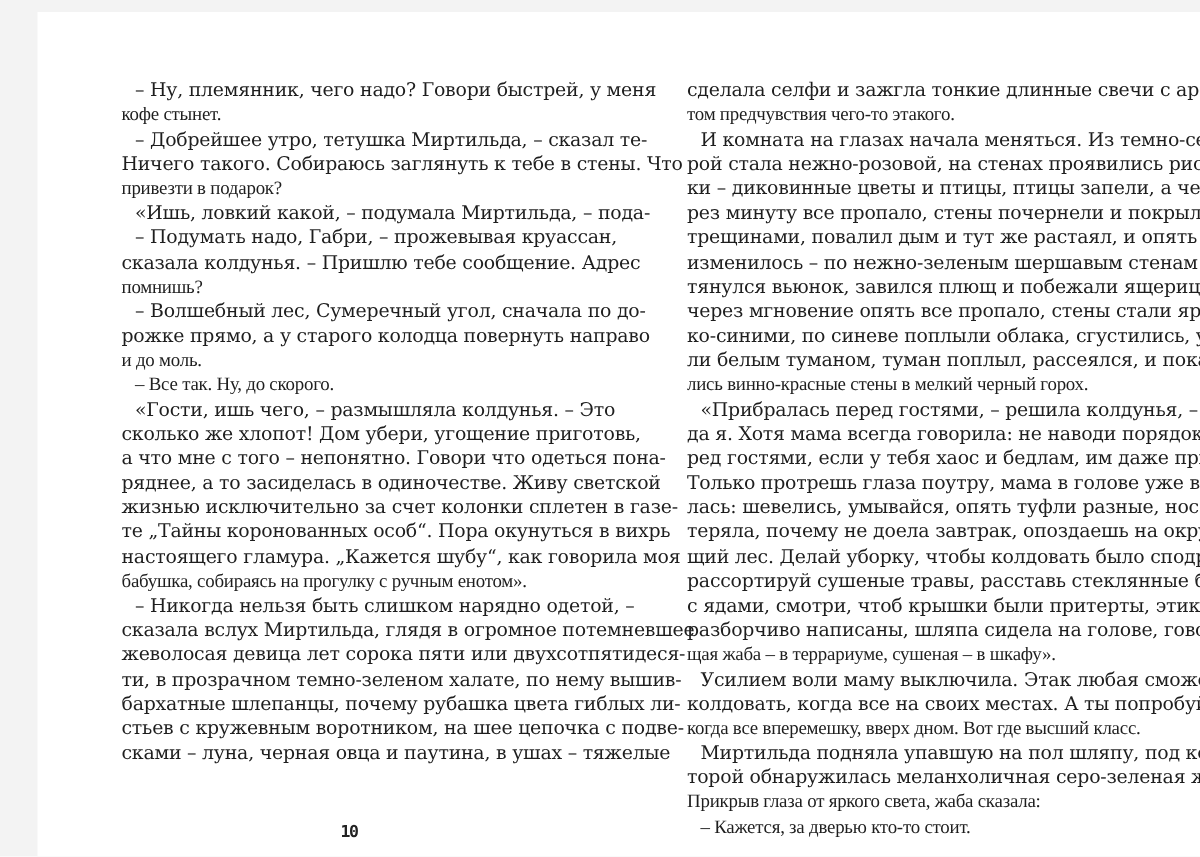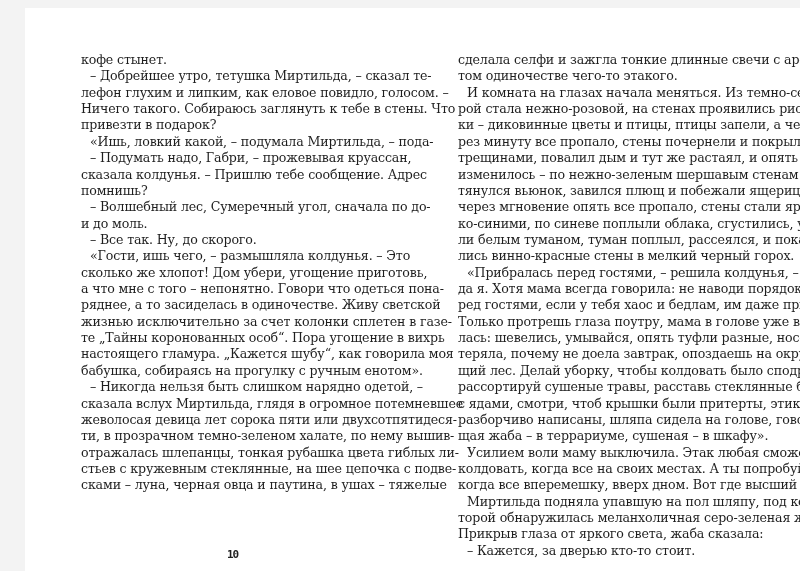--- a/index.html
+++ b/index.html
@@ -20,67 +20,68 @@
   .col-left { left: 81px; width: 322px; }
   .col-right { left: 458px; width: 312px; }
   .line {
     height: 16.36px; line-height: 16.36px;
     font-size: 12.6px;
     white-space: nowrap;
     text-align: justify;
     text-align-last: justify;
     letter-spacing: -0.15px;
   }
-  .line.last { text-align-last: left; }
+  .line.last { text-align-last: left; font-family: Liberation Serif, serif; }
   .line.indent { padding-left: 9px; }
   .page-number {
     position: absolute; left: 227px; top: 548px;
     font-family: "DejaVu Sans Mono", "Liberation Mono", monospace;
     font-size: 11px; font-weight: bold; color: #222;
     letter-spacing: -1px;
     text-align: center;
   }
 </style>
 </head>
 <body>
 
 <div class="spread"></div>
 
 <div class="column col-left" id="col-left">
+    <div class="line indent">– Ну, племянник, чего надо? Говори быстрей, у меня</div>
     <div class="line last">кофе стынет.</div>
     <div class="line indent">– Добрейшее утро, тетушка Миртильда, – сказал те-</div>
-    <div class="line">лефон глухим и липким, как еловое повидло, голосом. –</div>
     <div class="line">Ничего такого. Собираюсь заглянуть к тебе в стены. Что</div>
     <div class="line last">привезти в подарок?</div>
     <div class="line indent">«Ишь, ловкий какой, – подумала Миртильда, – пода-</div>
     <div class="line indent">– Подумать надо, Габри, – прожевывая круассан,</div>
     <div class="line">сказала колдунья. – Пришлю тебе сообщение. Адрес</div>
     <div class="line last">помнишь?</div>
     <div class="line indent">– Волшебный лес, Сумеречный угол, сначала по до-</div>
+    <div class="line">рожке прямо, а у старого колодца повернуть направо</div>
     <div class="line last">и до моль.</div>
     <div class="line indent last">– Все так. Ну, до скорого.</div>
     <div class="line indent">«Гости, ишь чего, – размышляла колдунья. – Это</div>
     <div class="line">сколько же хлопот! Дом убери, угощение приготовь,</div>
     <div class="line">а что мне с того – непонятно. Говори что одеться пона-</div>
     <div class="line">ряднее, а то засиделась в одиночестве. Живу светской</div>
     <div class="line">жизнью исключительно за счет колонки сплетен в газе-</div>
-    <div class="line">те „Тайны коронованных особ“. Пора угощение в вихрь</div>
+    <div class="line">те „Тайны коронованных особ“. Пора окунуться в вихрь</div>
     <div class="line">настоящего гламура. „Кажется шубу“, как говорила моя</div>
     <div class="line last">бабушка, собираясь на прогулку с ручным енотом».</div>
     <div class="line indent">– Никогда нельзя быть слишком нарядно одетой, –</div>
     <div class="line">сказала вслух Миртильда, глядя в огромное потемневшее</div>
     <div class="line">жеволосая девица лет сорока пяти или двухсотпятидеся-</div>
     <div class="line">ти, в прозрачном темно-зеленом халате, по нему вышив-</div>
-    <div class="line">отражалась шлепанцы, тонкая рубашка цвета гиблых ли-</div>
-    <div class="line">стьев с кружевным стеклянные, на шее цепочка с подве-</div>
+    <div class="line">бархатные шлепанцы, почему рубашка цвета гиблых ли-</div>
+    <div class="line">стьев с кружевным воротником, на шее цепочка с подве-</div>
     <div class="line">сками – луна, черная овца и паутина, в ушах – тяжелые</div>
   </div>
 <div class="column col-right" id="col-right">
     <div class="line">сделала селфи и зажгла тонкие длинные свечи с арома-</div>
-    <div class="line last">том одиночестве чего-то этакого.</div>
+    <div class="line last">том предчувствия чего-то этакого.</div>
     <div class="line indent">И комната на глазах начала меняться. Из темно-се-</div>
     <div class="line">рой стала нежно-розовой, на стенах проявились рисун-</div>
     <div class="line">ки – диковинные цветы и птицы, птицы запели, а че-</div>
     <div class="line">рез минуту все пропало, стены почернели и покрылись</div>
     <div class="line">трещинами, повалил дым и тут же растаял, и опять все</div>
     <div class="line">изменилось – по нежно-зеленым шершавым стенам по-</div>
     <div class="line">тянулся вьюнок, завился плющ и побежали ящерицы,</div>
     <div class="line">через мгновение опять все пропало, стены стали яр-</div>
     <div class="line">ко-синими, по синеве поплыли облака, сгустились, упа-</div>
     <div class="line">ли белым туманом, туман поплыл, рассеялся, и показа-</div>

